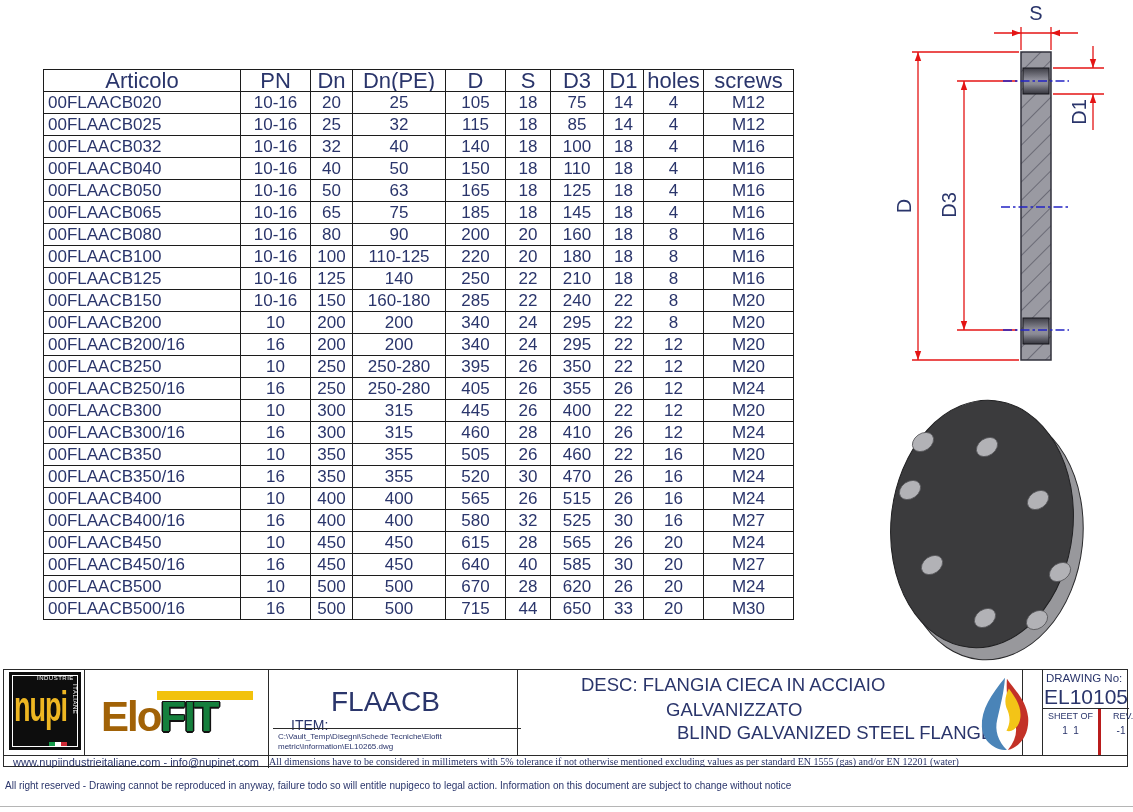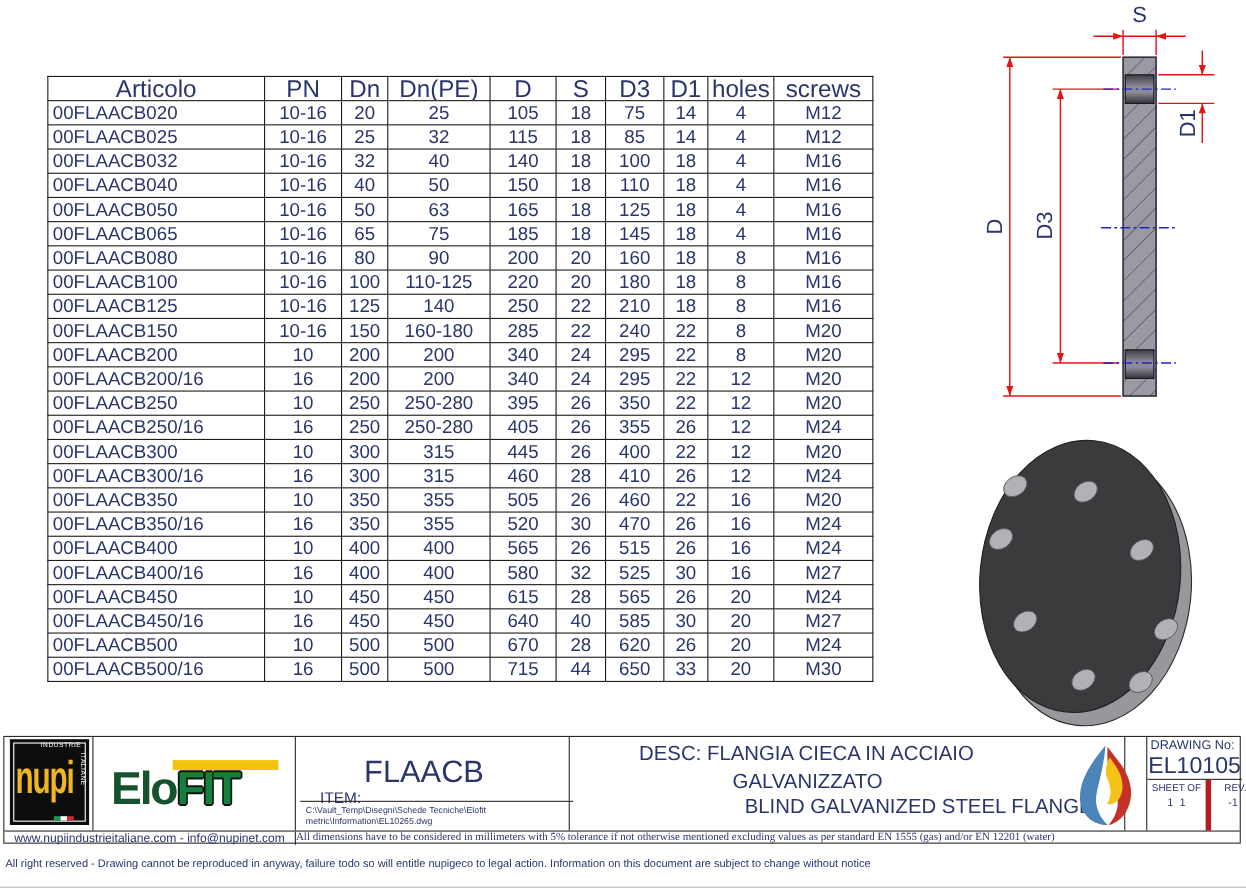--- a/index.html
+++ b/index.html
@@ -42,21 +42,21 @@
   .nupi-italiane{position:absolute;right:3px;top:12px;color:#fff;font-size:6px;
                  writing-mode:vertical-rl;letter-spacing:.5px;}
   .nupi-flag{position:absolute;right:14px;bottom:4px;display:flex;}
   .nupi-flag span{width:6px;height:4px;display:block;}
 
   
   .elofit{position:absolute;left:16px;top:18px;width:160px;height:56px;}
   .elofit-bar{position:absolute;left:56px;top:3px;width:96px;height:9px;background:#f2c20c;}
   .elofit-text{position:absolute;left:0;top:8px;font-size:42px;font-weight:bold;
                letter-spacing:-2px;line-height:42px;}
-  .elofit-elo{color:#14532d;}
+  .elofit-elo{color:#a16207;}
   .elofit-fit{color:#15803d;text-shadow:-1.5px 0 #111,1.5px 0 #111,0 -1.5px #111,0 1.5px #111,
               -1px -1px #111,1px 1px #111,-1px 1px #111,1px -1px #111;}
 
   
   .item-label{position:absolute;left:22px;top:3px;font-size:14px;margin-top:44px;}
   .item-value{position:absolute;left:62px;top:16px;font-size:28px;}
   .item-path{position:absolute;left:4px;bottom:0;width:100%;height:27px;border-top:1px solid #2a2a2a;
              box-sizing:border-box;font-size:8px;line-height:10px;padding:3px 0 0 5px;}
 
   
@@ -65,21 +65,21 @@
   .desc-line3{position:absolute;left:103px;top:52px;font-size:18.5px;}
 
   
   .flame-wrap{position:absolute;left:9px;top:3px;}
 
   
   .dno-label{position:absolute;left:3px;top:2px;font-size:11.5px;}
   .dno-value{position:absolute;left:0;top:15px;width:100%;text-align:center;font-size:21px;}
   .dno-sub{position:absolute;left:0;top:38px;width:100%;height:47px;border-top:1px solid #2a2a2a;
            box-sizing:border-box;}
-  .sheet-box{position:absolute;left:0;top:0;width:58px;height:100%;border-right:5px solid #b91c1c;
+  .sheet-box{position:absolute;left:0;top:0;width:58px;height:100%;border-right:3px solid #b91c1c;
              box-sizing:border-box;text-align:center;}
   .rev-box{position:absolute;left:58px;top:0;right:0;height:100%;text-align:center;margin-left:12px;}
   .sub-label{font-size:9px;display:block;margin-top:2px;}
   .sub-value{font-size:10px;display:block;margin-top:4px;white-space:pre;}
 
   
   .tb-row-bottom{position:absolute;left:0;top:85px;width:100%;height:13px;border-top:1px solid #2a2a2a;
                  box-sizing:border-box;}
   .cell-www{position:absolute;left:0;top:0;width:265px;height:100%;border-right:1px solid #2a2a2a;
             box-sizing:border-box;font-size:11px;line-height:12px;text-align:center;white-space:nowrap;}

